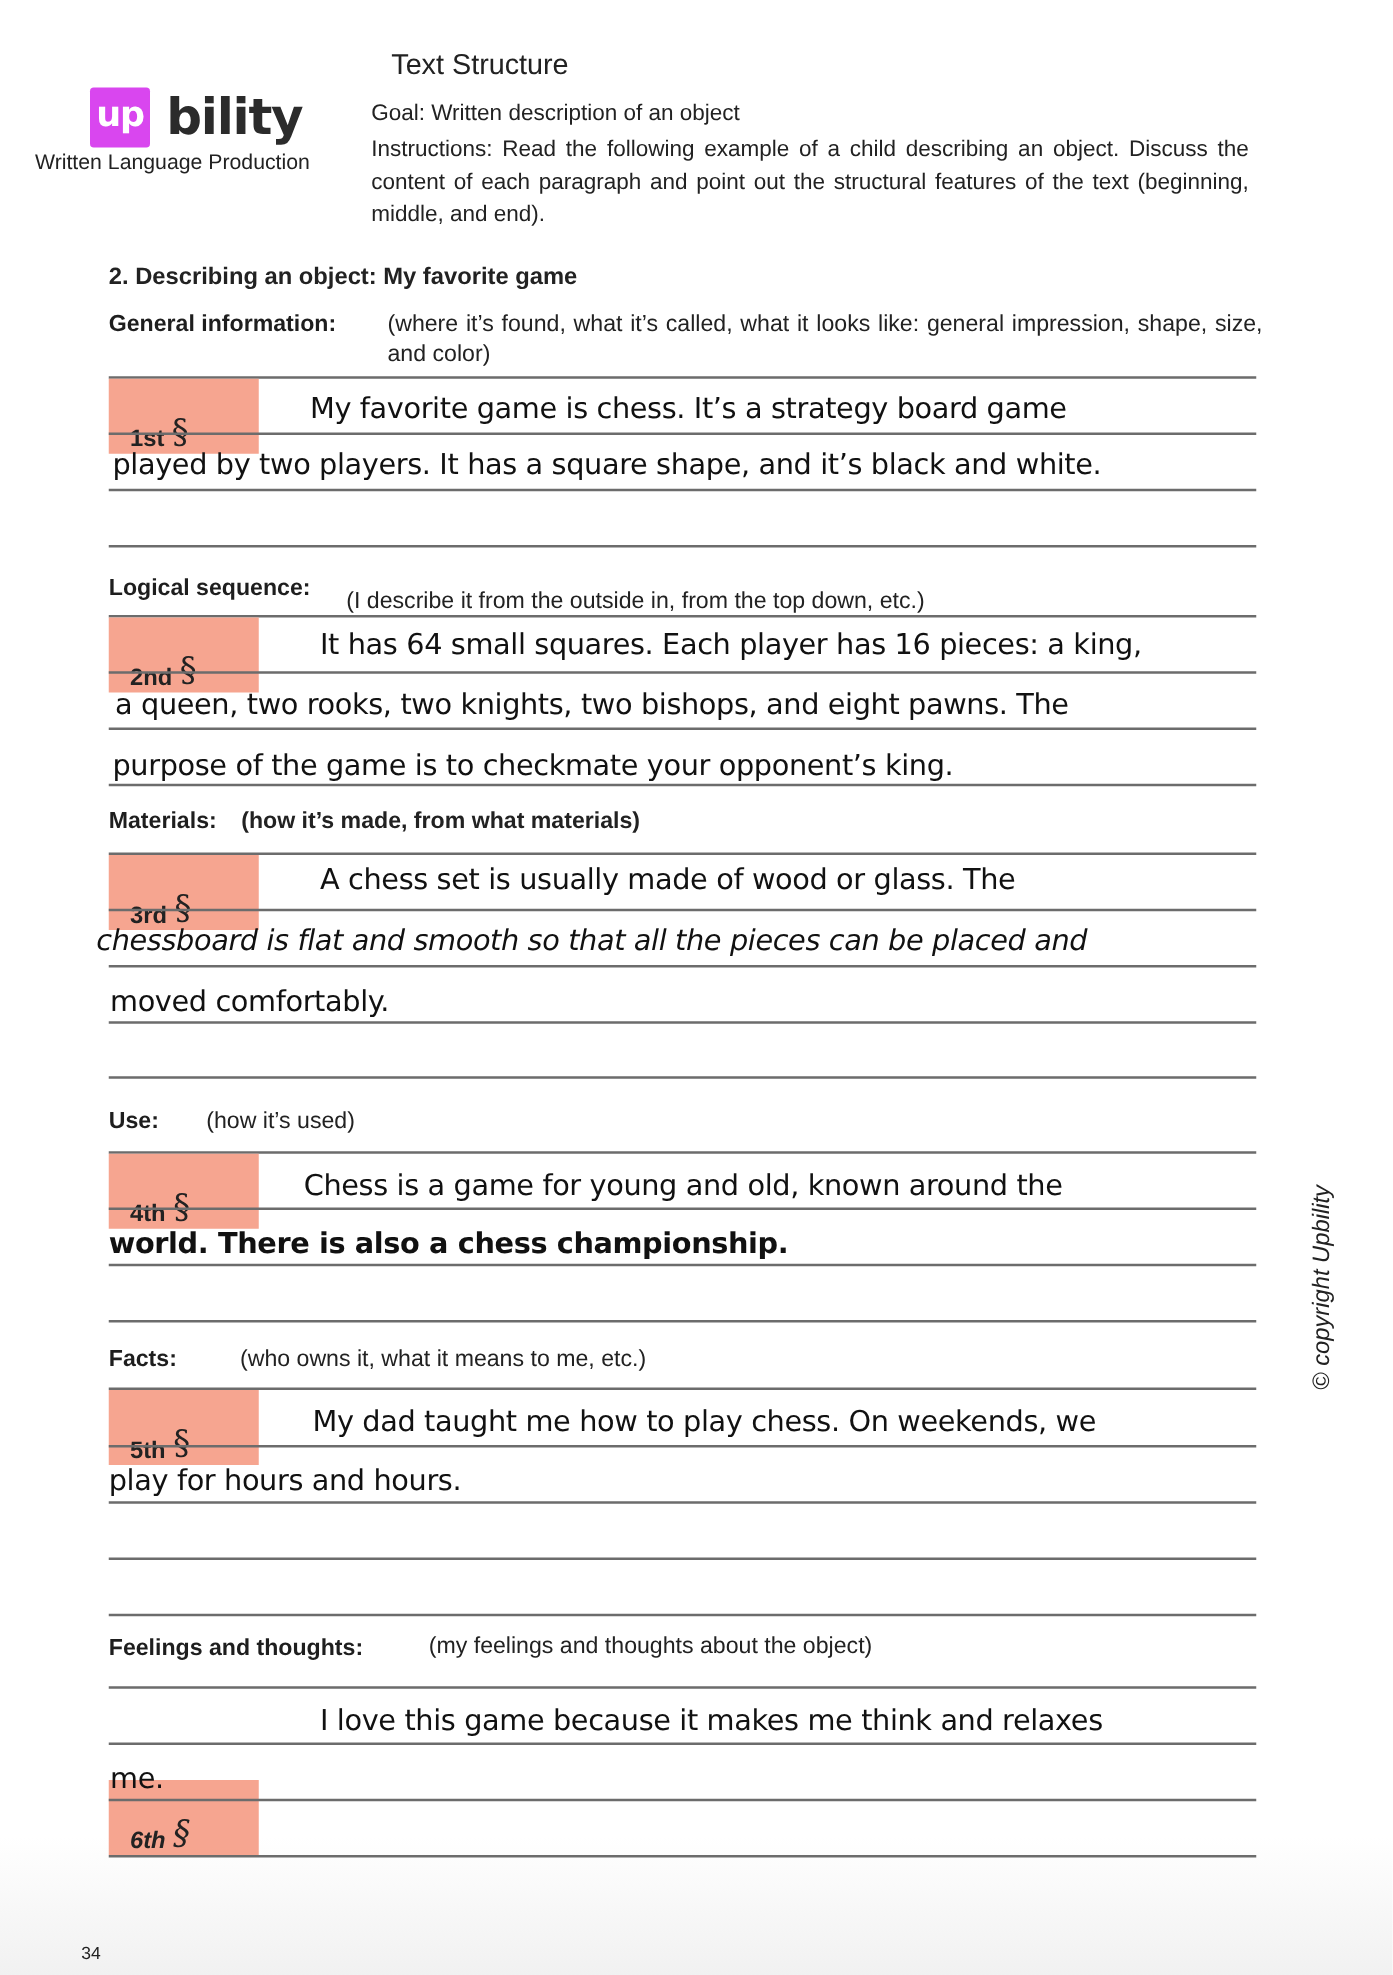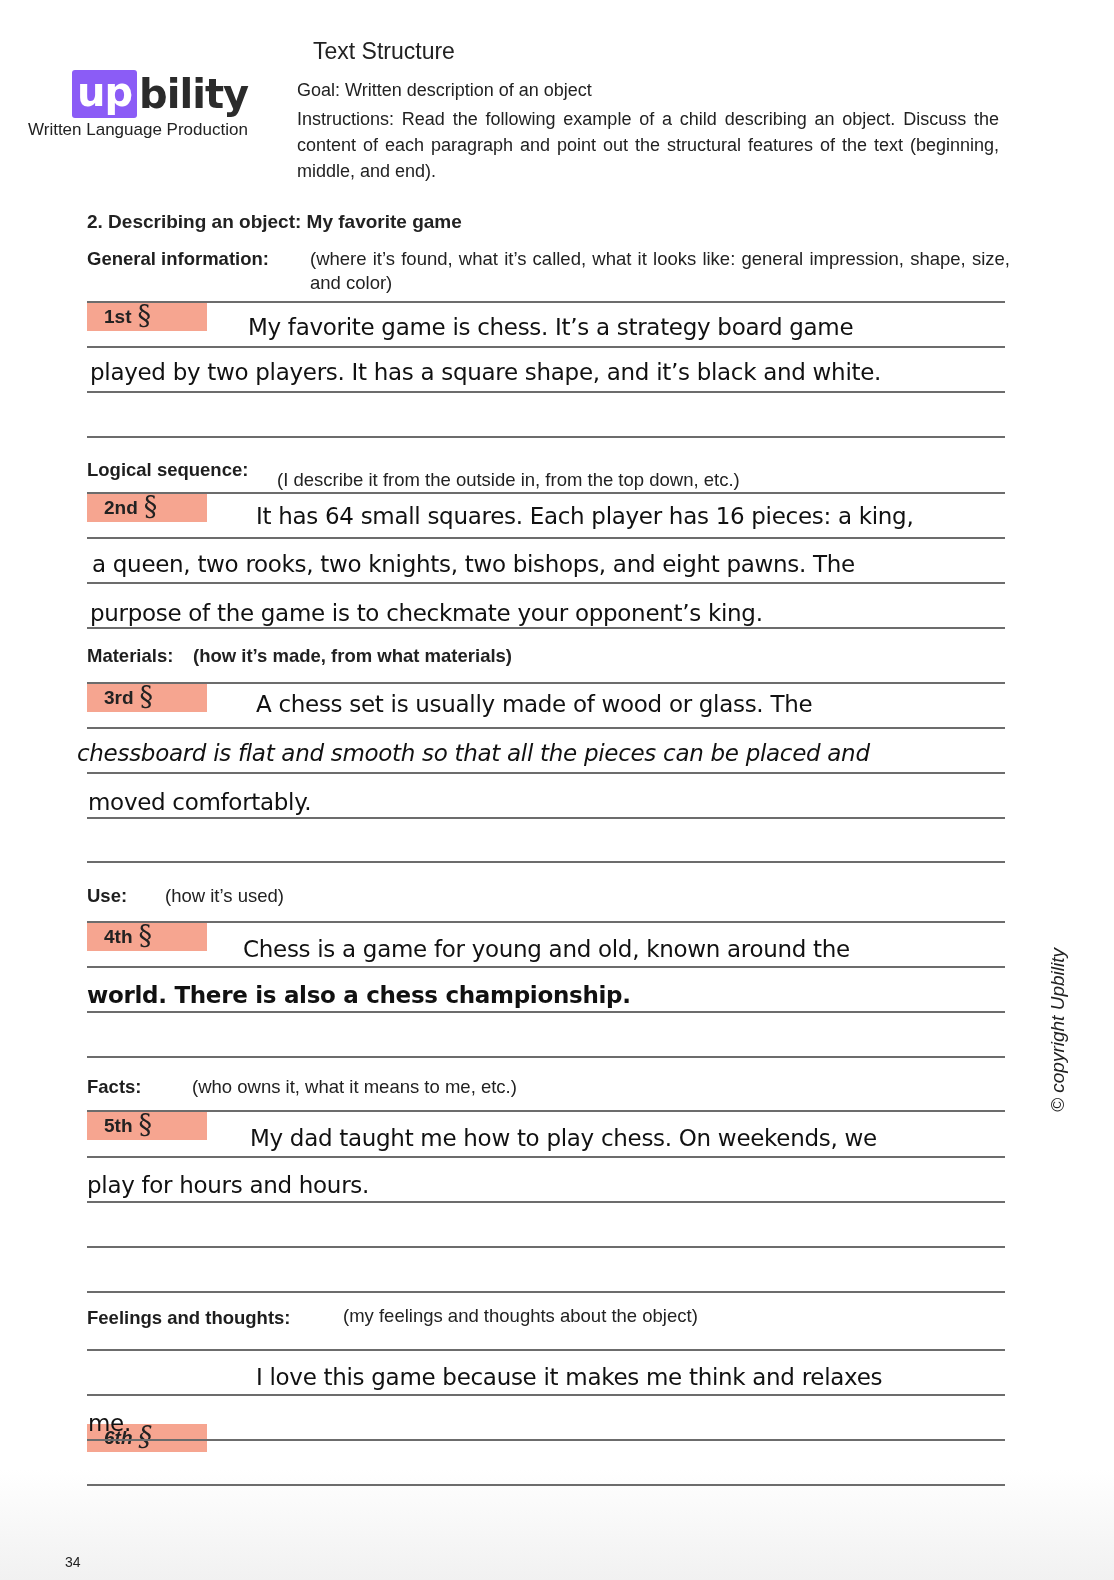--- a/index.html
+++ b/index.html
@@ -3,31 +3,31 @@
 <meta charset="utf-8">
 <style>
   html, body { margin:0; padding:0; }
   body {
     width:1114px; height:1580px; position:relative; overflow:hidden;
     background: linear-gradient(180deg, #ffffff 0%, #ffffff 93%, #f1f1f1 100%);
     font-family: "Liberation Sans", sans-serif; color:#1a1a1a;
   }
   .abs { position:absolute; }
   .logo { left:72px; top:72px; height:44px; display:flex; align-items:center; }
-  .logo-up { background:#8b5cf6; color:#fff; font-weight:bold; font-size:40px; line-height:44px; padding:0 5px 4px 5px; border-radius:3px; letter-spacing:-1px; font-family:"DejaVu Sans", sans-serif; }
-  .logo-rest { color:#2b2b2b; font-weight:bold; font-size:40px; line-height:44px; padding-left:2px; letter-spacing:-1px; font-family:"DejaVu Sans", sans-serif; }
+  .logo-up { background:#d946ef; color:#fff; font-weight:bold; font-size:28px; line-height:44px; padding:0 5px 4px 5px; border-radius:3px; letter-spacing:-1px; font-family:"DejaVu Sans", sans-serif; }
+  .logo-rest { color:#2b2b2b; font-weight:bold; font-size:40px; line-height:44px; padding-left:13px; letter-spacing:-1px; font-family:"DejaVu Sans", sans-serif; }
   .subtitle { left:28px; top:120px; font-size:17px; color:#222; }
   .header-title { left:297px; top:38px; font-size:23px; color:#222;margin-left:16px; }
   .goal { left:297px; top:80px; font-size:18px; color:#222; }
   .instructions { left:297px; top:106px; width:702px; font-size:18px; line-height:26px; text-align:justify; color:#222; }
   .section-heading { left:87px; top:211px; font-size:19px; font-weight:bold; color:#222; }
   .cat-label { font-size:18.5px; font-weight:bold; color:#1e1e1e; white-space:nowrap; }
   .cat-hint { font-size:18.5px; color:#222; line-height:24px; }
   .rule { left:87px; width:918px; height:0; border-top:2px solid #6c6c6c; }
-  .badge { left:87px; width:120px; height:28px; background:#f6a590; display:flex; align-items:center; }
+  .badge { left:87px; width:120px; height:60px; background:#f6a590; display:flex; align-items:flex-end; }
   .badge-num { font-weight:bold; font-size:19px; color:#222; padding-left:17px; }
   .badge-sec { font-family:"DejaVu Serif", serif; font-size:27px; color:#222; margin-left:6px; position:relative; top:-2px; }
   .hand { font-family:"DejaVu Sans", sans-serif; font-size:23px; color:#111; white-space:nowrap; letter-spacing:-0.3px; }
   .copyright { left:1058px; top:1030px; transform:translate(-50%,-50%) rotate(-90deg); font-size:19px; font-style:italic; color:#222; white-space:nowrap; }
   .page-num { left:65px; top:1530px; font-size:14px; color:#222;margin-top:24px; }
 </style>
 </head>
 <body>
 
 <div class="abs logo">

